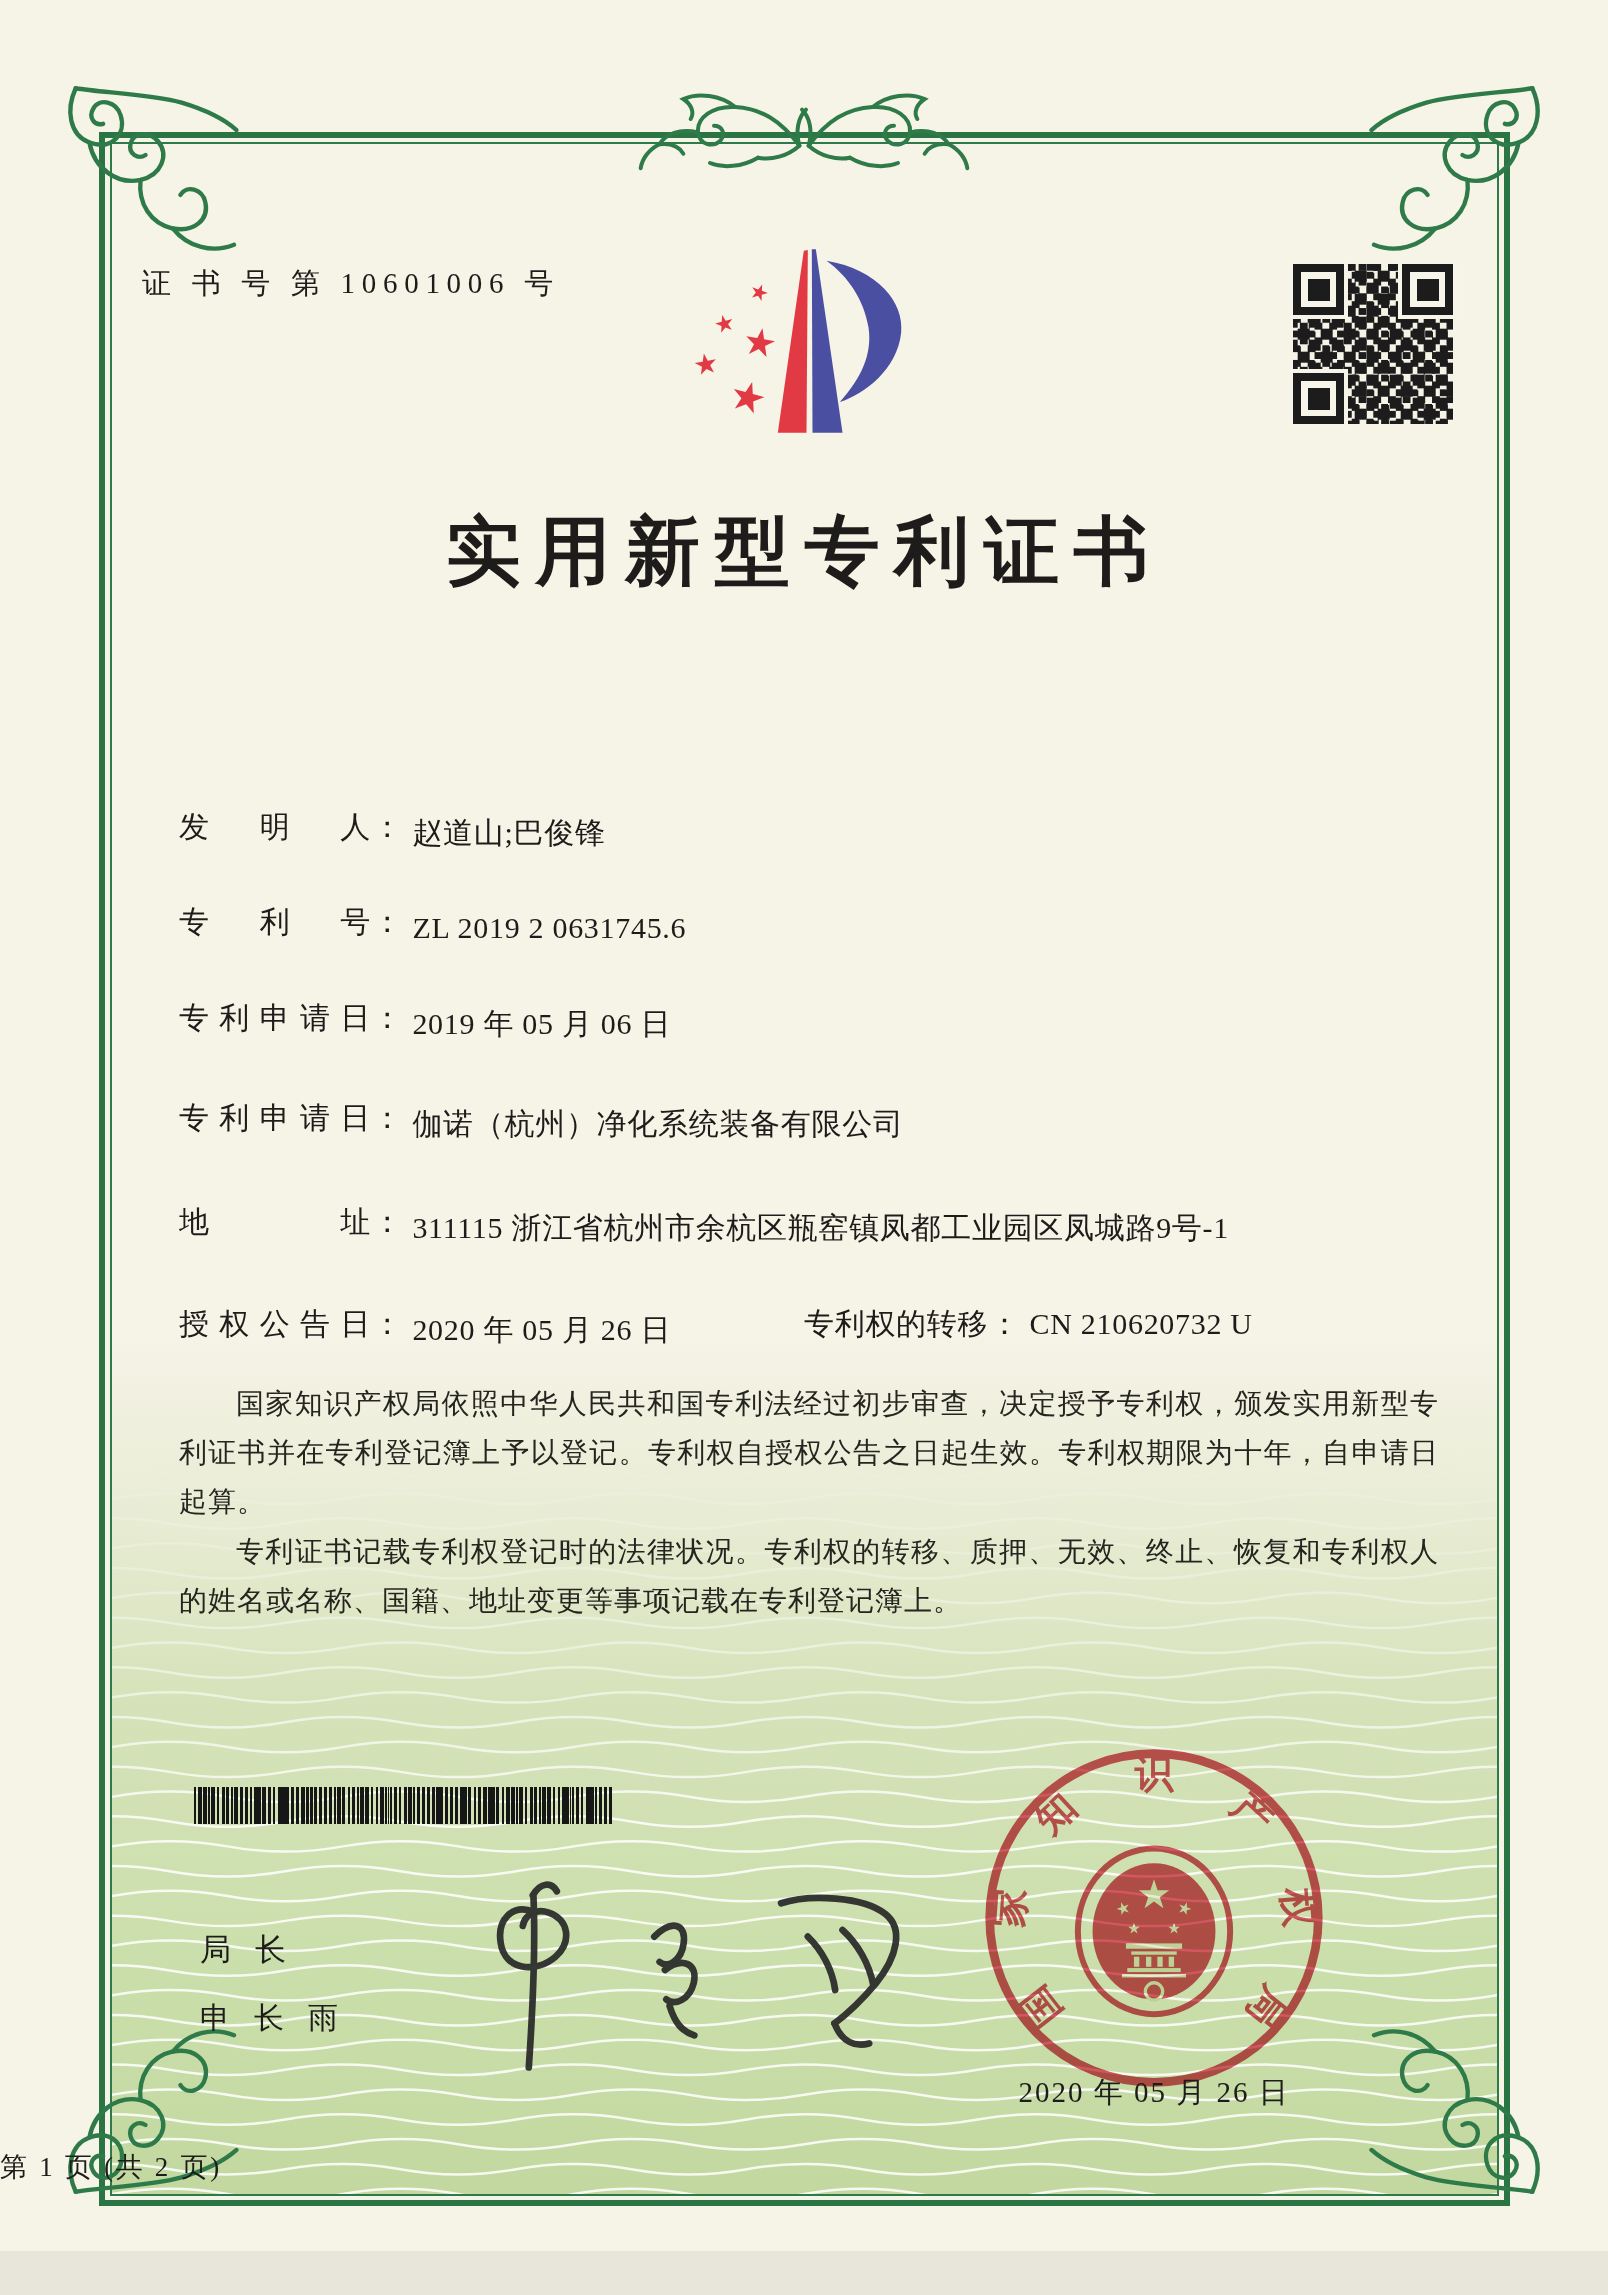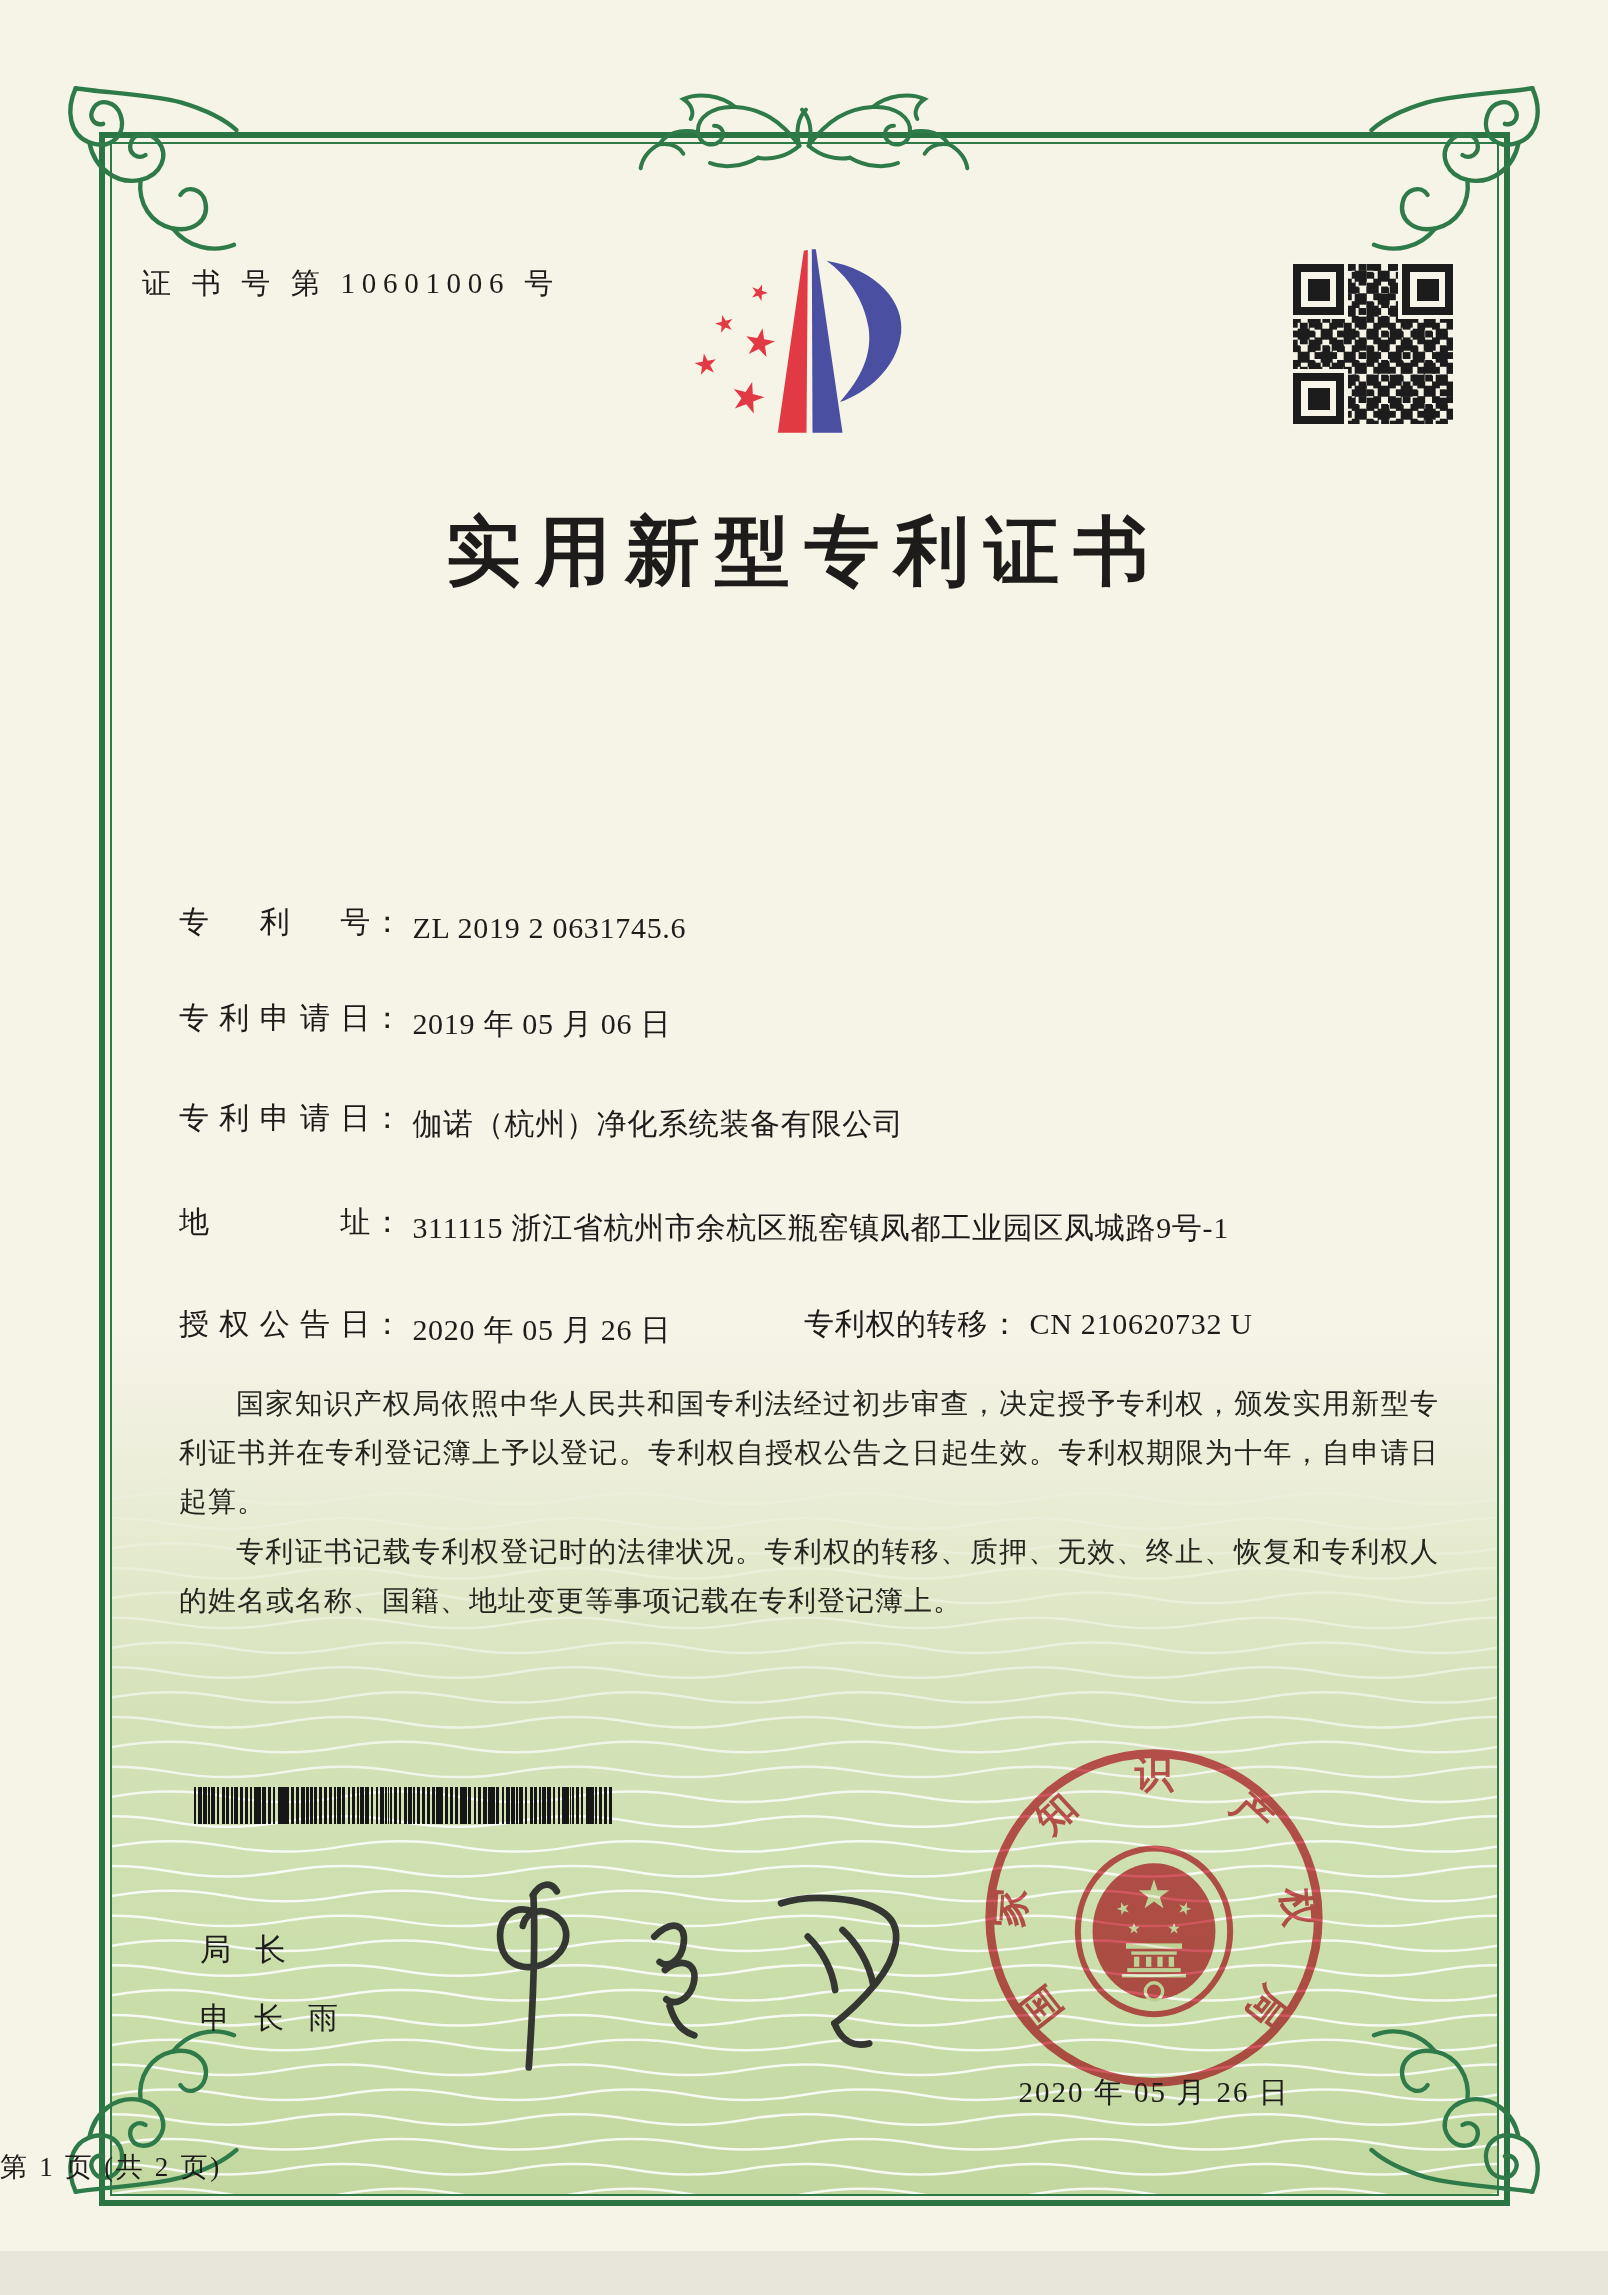--- a/index.html
+++ b/index.html
@@ -198,20 +198,23 @@
   </svg>
 
   <div class="qr">
     <div class="fp tl"></div>
     <div class="fp tr"></div>
     <div class="fp bl"></div>
   </div>
 
   <div class="title">实用新型专利证书</div>
 
+  <div class="frow" style="top:807px">
+    <span class="flabel">发明人</span><span class="fcolon">：</span><span class="fval">赵道山;巴俊锋</span>
+  </div>
   <div class="frow" style="top:902px">
     <span class="flabel">专利号</span><span class="fcolon">：</span><span class="fval">ZL 2019 2 0631745.6</span>
   </div>
   <div class="frow" style="top:998px">
     <span class="flabel">专利申请日</span><span class="fcolon">：</span><span class="fval">2019 年 05 月 06 日</span>
   </div>
   <div class="frow" style="top:1098px">
     <span class="flabel">专利申请日</span><span class="fcolon">：</span><span class="fval">伽诺（杭州）净化系统装备有限公司</span>
   </div>
   <div class="frow" style="top:1202px">

